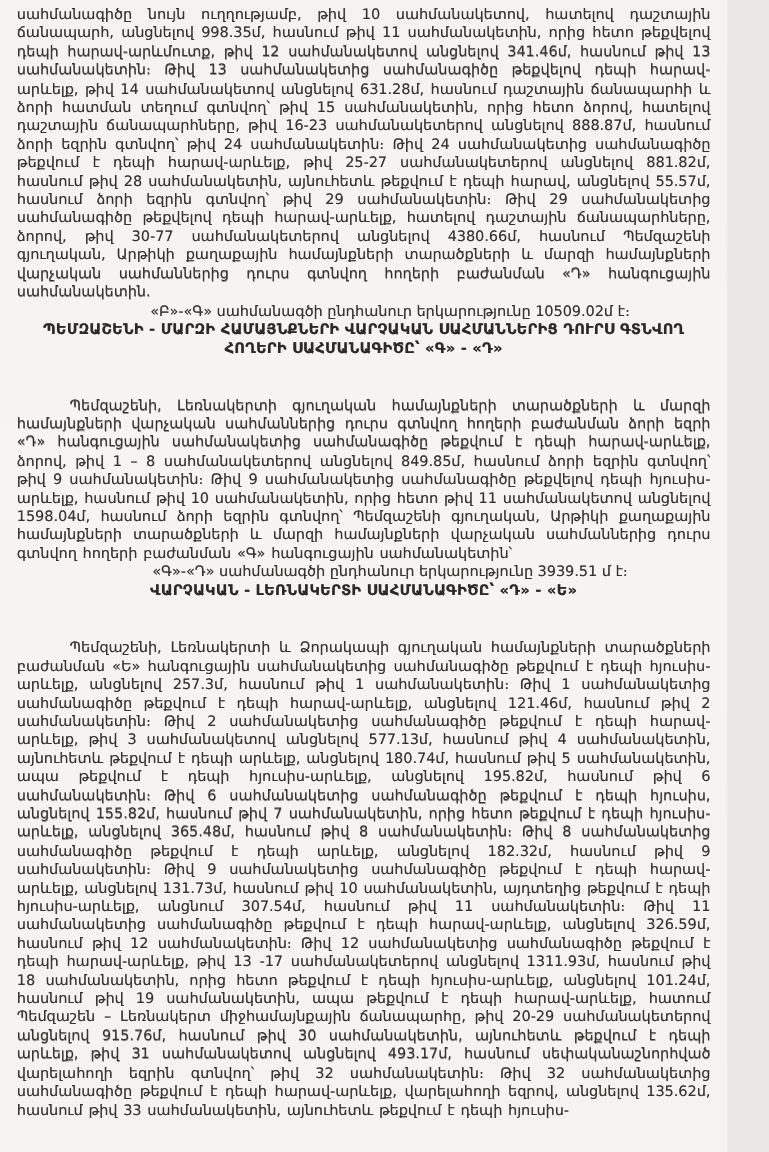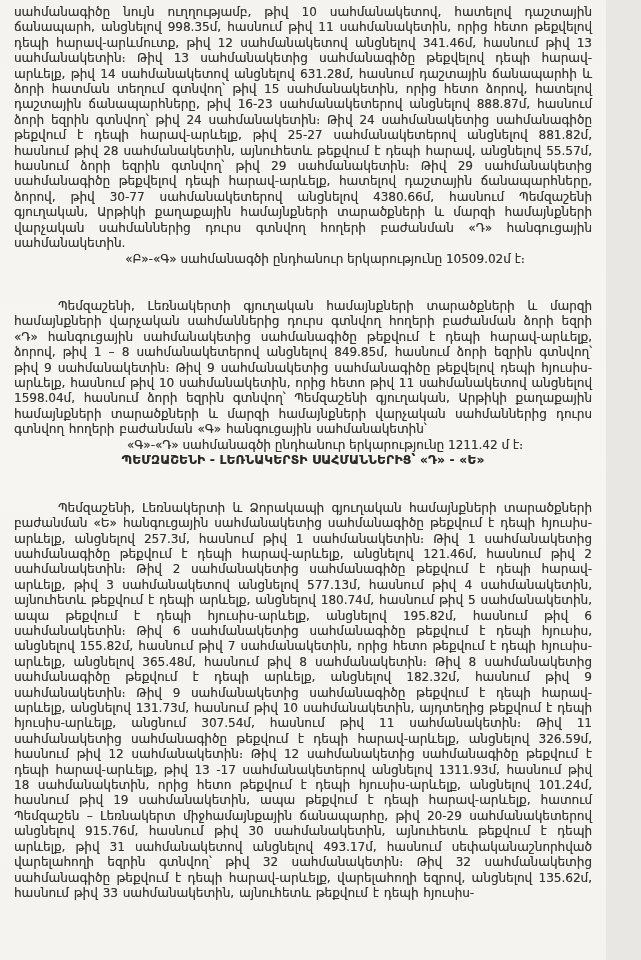--- a/index.html
+++ b/index.html
@@ -50,21 +50,22 @@
   }
 </style>
 </head>
 <body>
 
 <div class="scan-page">
   <p class="body-par">սահմանագիծը նույն ուղղությամբ, թիվ 10 սահմանակետով, հատելով դաշտային ճանապարհ, անցնելով 998.35մ, հասնում թիվ 11 սահմանակետին, որից հետո թեքվելով դեպի հարավ-արևմուտք, թիվ 12 սահմանակետով անցնելով 341.46մ, հասնում թիվ 13 սահմանակետին։ Թիվ 13 սահմանակետից սահմանագիծը թեքվելով դեպի հարավ-արևելք, թիվ 14 սահմանակետով անցնելով 631.28մ, հասնում դաշտային ճանապարհի և ձորի հատման տեղում գտնվող՝ թիվ 15 սահմանակետին, որից հետո ձորով, հատելով դաշտային ճանապարհները, թիվ 16-23 սահմանակետերով անցնելով 888.87մ, հասնում ձորի եզրին գտնվող՝ թիվ 24 սահմանակետին։ Թիվ 24 սահմանակետից սահմանագիծը թեքվում է դեպի հարավ-արևելք, թիվ 25-27 սահմանակետերով անցնելով 881.82մ, հասնում թիվ 28 սահմանակետին, այնուհետև թեքվում է դեպի հարավ, անցնելով 55.57մ, հասնում ձորի եզրին գտնվող՝ թիվ 29 սահմանակետին։ Թիվ 29 սահմանակետից սահմանագիծը թեքվելով դեպի հարավ-արևելք, հատելով դաշտային ճանապարհները, ձորով, թիվ 30-77 սահմանակետերով անցնելով 4380.66մ, հասնում Պեմզաշենի գյուղական, Արթիկի քաղաքային համայնքների տարածքների և մարզի համայնքների վարչական սահմաններից դուրս գտնվող հողերի բաժանման «Դ» հանգուցային սահմանակետին.</p>
 
   <p class="length-note">«Բ»-«Գ» սահմանագծի ընդհանուր երկարությունը 10509.02մ է։</p>
 
+  <h2 class="sec-heading">ՊԵՄԶԱՇԵՆԻ - ՄԱՐԶԻ ՀԱՄԱՅՆՔՆԵՐԻ ՎԱՐՉԱԿԱՆ ՍԱՀՄԱՆՆԵՐԻՑ ԴՈՒՐՍ ԳՏՆՎՈՂ ՀՈՂԵՐԻ ՍԱՀՄԱՆԱԳԻԾԸ՝ «Գ» - «Դ»</h2>
 
   <p class="body-par indent">Պեմզաշենի, Լեռնակերտի գյուղական համայնքների տարածքների և մարզի համայնքների վարչական սահմաններից դուրս գտնվող հողերի բաժանման ձորի եզրի «Դ» հանգուցային սահմանակետից սահմանագիծը թեքվում է դեպի հարավ-արևելք, ձորով, թիվ 1 – 8 սահմանակետերով անցնելով 849.85մ, հասնում ձորի եզրին գտնվող՝ թիվ 9 սահմանակետին։ Թիվ 9 սահմանակետից սահմանագիծը թեքվելով դեպի հյուսիս-արևելք, հասնում թիվ 10 սահմանակետին, որից հետո թիվ 11 սահմանակետով անցնելով 1598.04մ, հասնում ձորի եզրին գտնվող՝ Պեմզաշենի գյուղական, Արթիկի քաղաքային համայնքների տարածքների և մարզի համայնքների վարչական սահմաններից դուրս գտնվող հողերի բաժանման «Գ» հանգուցային սահմանակետին՝</p>
 
-  <p class="length-note">«Գ»-«Դ» սահմանագծի ընդհանուր երկարությունը 1211.42 մ է։</p>
+  <p class="length-note">«Գ»-«Դ» սահմանագծի ընդհանուր երկարությունը 3939.51 մ է։</p>
 
-  <h2 class="sec-heading">ՊԵՄԶԱՇԵՆԻ - ԼԵՌՆԱԿԵՐՏԻ ՍԱՀՄԱՆՆԵՐԻՑ՝ «Դ» - «Ե»</h2>
+  <h2 class="sec-heading">ՎԱՐՉԱԿԱՆ - ԼԵՌՆԱԿԵՐՏԻ ՍԱՀՄԱՆԱԳԻԾԸ՝ «Դ» - «Ե»</h2>
 
   <p class="body-par indent">Պեմզաշենի, Լեռնակերտի և Ձորակապի գյուղական համայնքների տարածքների բաժանման «Ե» հանգուցային սահմանակետից սահմանագիծը թեքվում է դեպի հյուսիս-արևելք, անցնելով 257.3մ, հասնում թիվ 1 սահմանակետին։ Թիվ 1 սահմանակետից սահմանագիծը թեքվում է դեպի հարավ-արևելք, անցնելով 121.46մ, հասնում թիվ 2 սահմանակետին։ Թիվ 2 սահմանակետից սահմանագիծը թեքվում է դեպի հարավ-արևելք, թիվ 3 սահմանակետով անցնելով 577.13մ, հասնում թիվ 4 սահմանակետին, այնուհետև թեքվում է դեպի արևելք, անցնելով 180.74մ, հասնում թիվ 5 սահմանակետին, ապա թեքվում է դեպի հյուսիս-արևելք, անցնելով 195.82մ, հասնում թիվ 6 սահմանակետին։ Թիվ 6 սահմանակետից սահմանագիծը թեքվում է դեպի հյուսիս, անցնելով 155.82մ, հասնում թիվ 7 սահմանակետին, որից հետո թեքվում է դեպի հյուսիս-արևելք, անցնելով 365.48մ, հասնում թիվ 8 սահմանակետին։ Թիվ 8 սահմանակետից սահմանագիծը թեքվում է դեպի արևելք, անցնելով 182.32մ, հասնում թիվ 9 սահմանակետին։ Թիվ 9 սահմանակետից սահմանագիծը թեքվում է դեպի հարավ-արևելք, անցնելով 131.73մ, հասնում թիվ 10 սահմանակետին, այդտեղից թեքվում է դեպի հյուսիս-արևելք, անցնում 307.54մ, հասնում թիվ 11 սահմանակետին։ Թիվ 11 սահմանակետից սահմանագիծը թեքվում է դեպի հարավ-արևելք, անցնելով 326.59մ, հասնում թիվ 12 սահմանակետին։ Թիվ 12 սահմանակետից սահմանագիծը թեքվում է դեպի հարավ-արևելք, թիվ 13 -17 սահմանակետերով անցնելով 1311.93մ, հասնում թիվ 18 սահմանակետին, որից հետո թեքվում է դեպի հյուսիս-արևելք, անցնելով 101.24մ, հասնում թիվ 19 սահմանակետին, ապա թեքվում է դեպի հարավ-արևելք, հատում Պեմզաշեն – Լեռնակերտ միջհամայնքային ճանապարհը, թիվ 20-29 սահմանակետերով անցնելով 915.76մ, հասնում թիվ 30 սահմանակետին, այնուհետև թեքվում է դեպի արևելք, թիվ 31 սահմանակետով անցնելով 493.17մ, հասնում սեփականաշնորհված վարելահողի եզրին գտնվող՝ թիվ 32 սահմանակետին։ Թիվ 32 սահմանակետից սահմանագիծը թեքվում է դեպի հարավ-արևելք, վարելահողի եզրով, անցնելով 135.62մ, հասնում թիվ 33 սահմանակետին, այնուհետև թեքվում է դեպի հյուսիս-</p>
 </div>
 
 </body></html>

